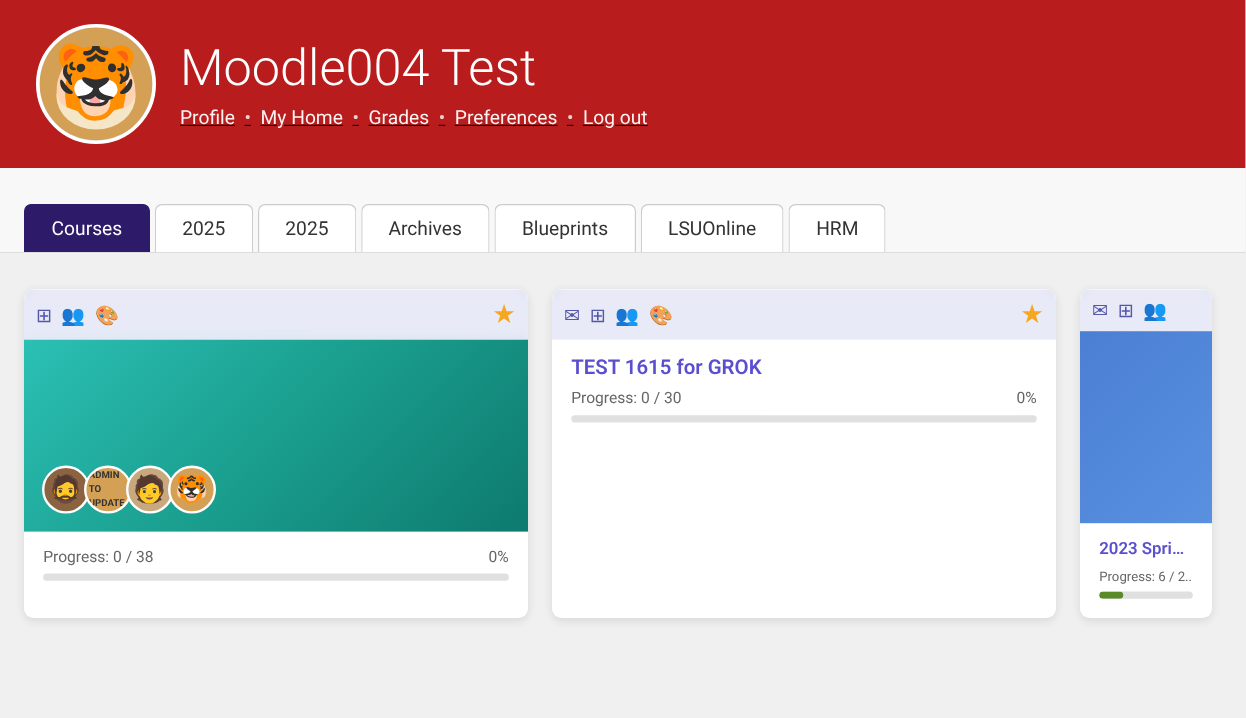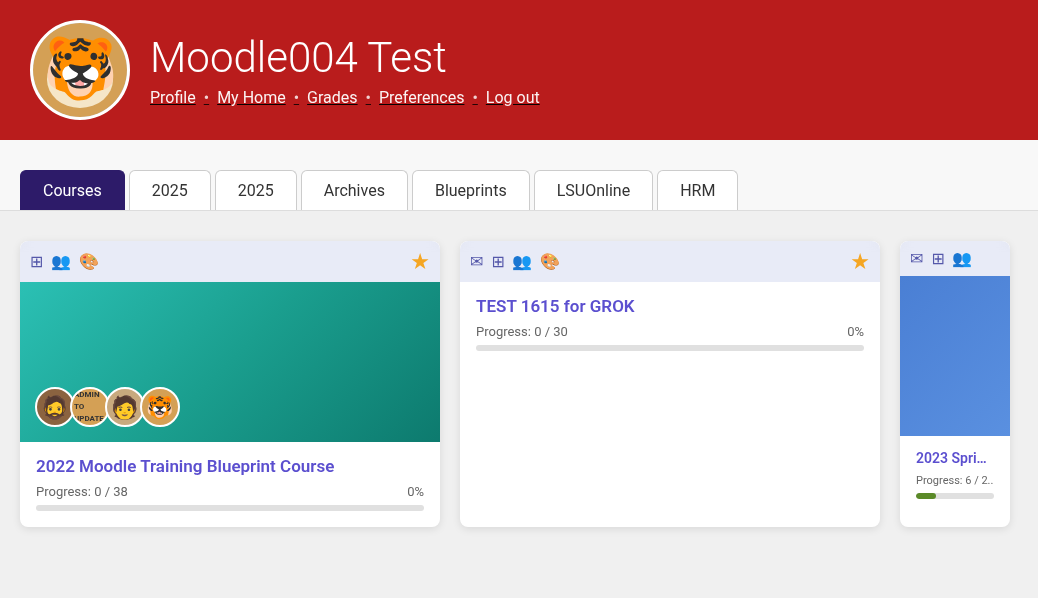--- a/index.html
+++ b/index.html
@@ -275,21 +275,20 @@
         </div>
         <div class="mini-avatar mini-avatar-face3">
           <span style="font-size:22px;">🧑</span>
         </div>
         <div class="mini-avatar" style="background:#d4a055;">
           <span style="font-size:22px;">🐯</span>
         </div>
       </div>
     </div>
     <div class="card-body">
-      <div class="card-title">2022 Moodle Training Blueprint Course</div>
       <div class="card-progress-row">
         <span class="card-progress-text">Progress: 0 / 38</span>
         <span class="card-progress-pct">0%</span>
       </div>
       <div class="progress-bar-bg">
         <div class="progress-bar-fill" style="width: 0%"></div>
       </div>
     </div>
   </div>
 

